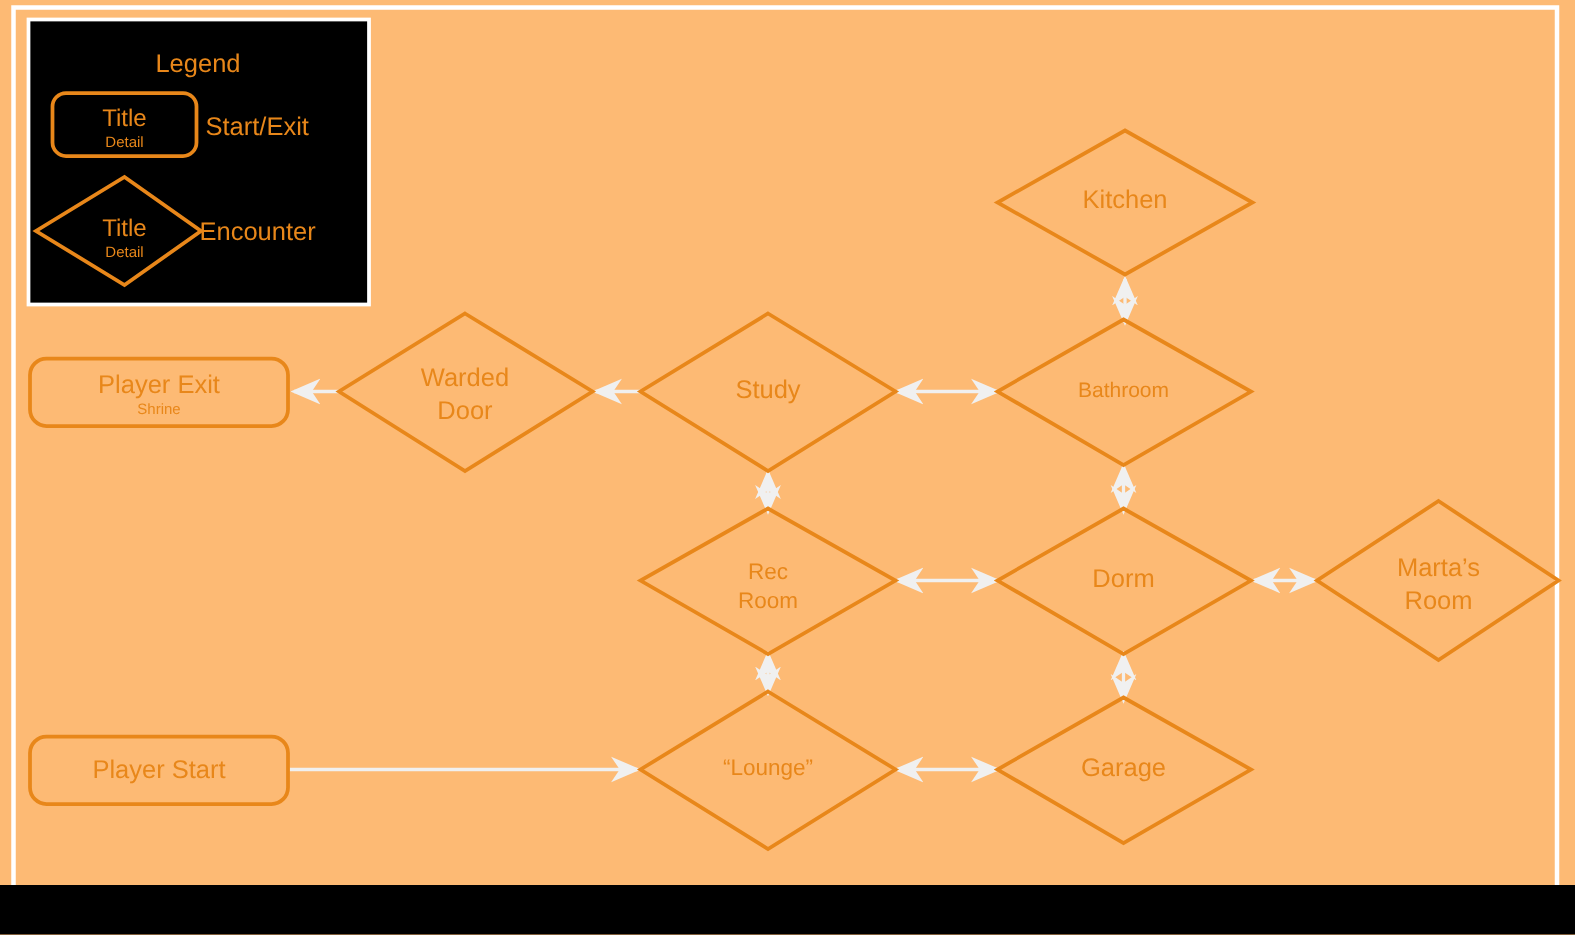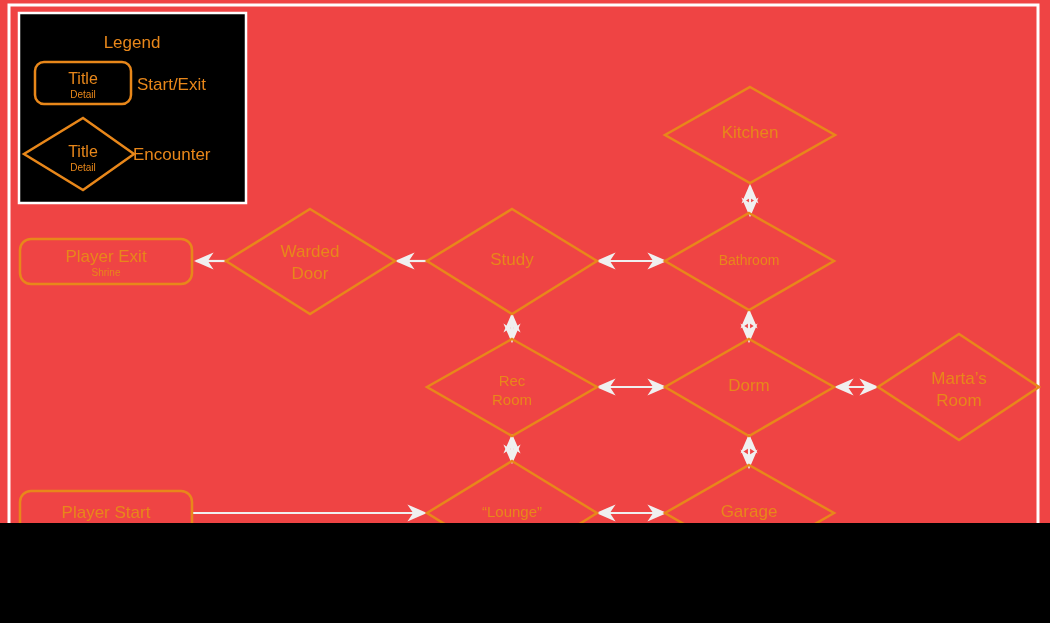--- a/index.html
+++ b/index.html
@@ -3,22 +3,22 @@
 <meta charset="utf-8">
 <style>
   html, body {
     margin: 0;
     padding: 0;
     background: #000000;
   }
   #root {
     position: relative;
     width: 1050px;
-    height: 523px;
-    background: #ef4444;
+    height: 590px;
+    background: #fdba74;
     overflow: hidden;
     font-family: "Liberation Sans", sans-serif;
   }
   #diagram-svg {
     position: absolute;
     left: 0;
     top: 0;
     width: 1050px;
     height: 623px;
     display: block;

